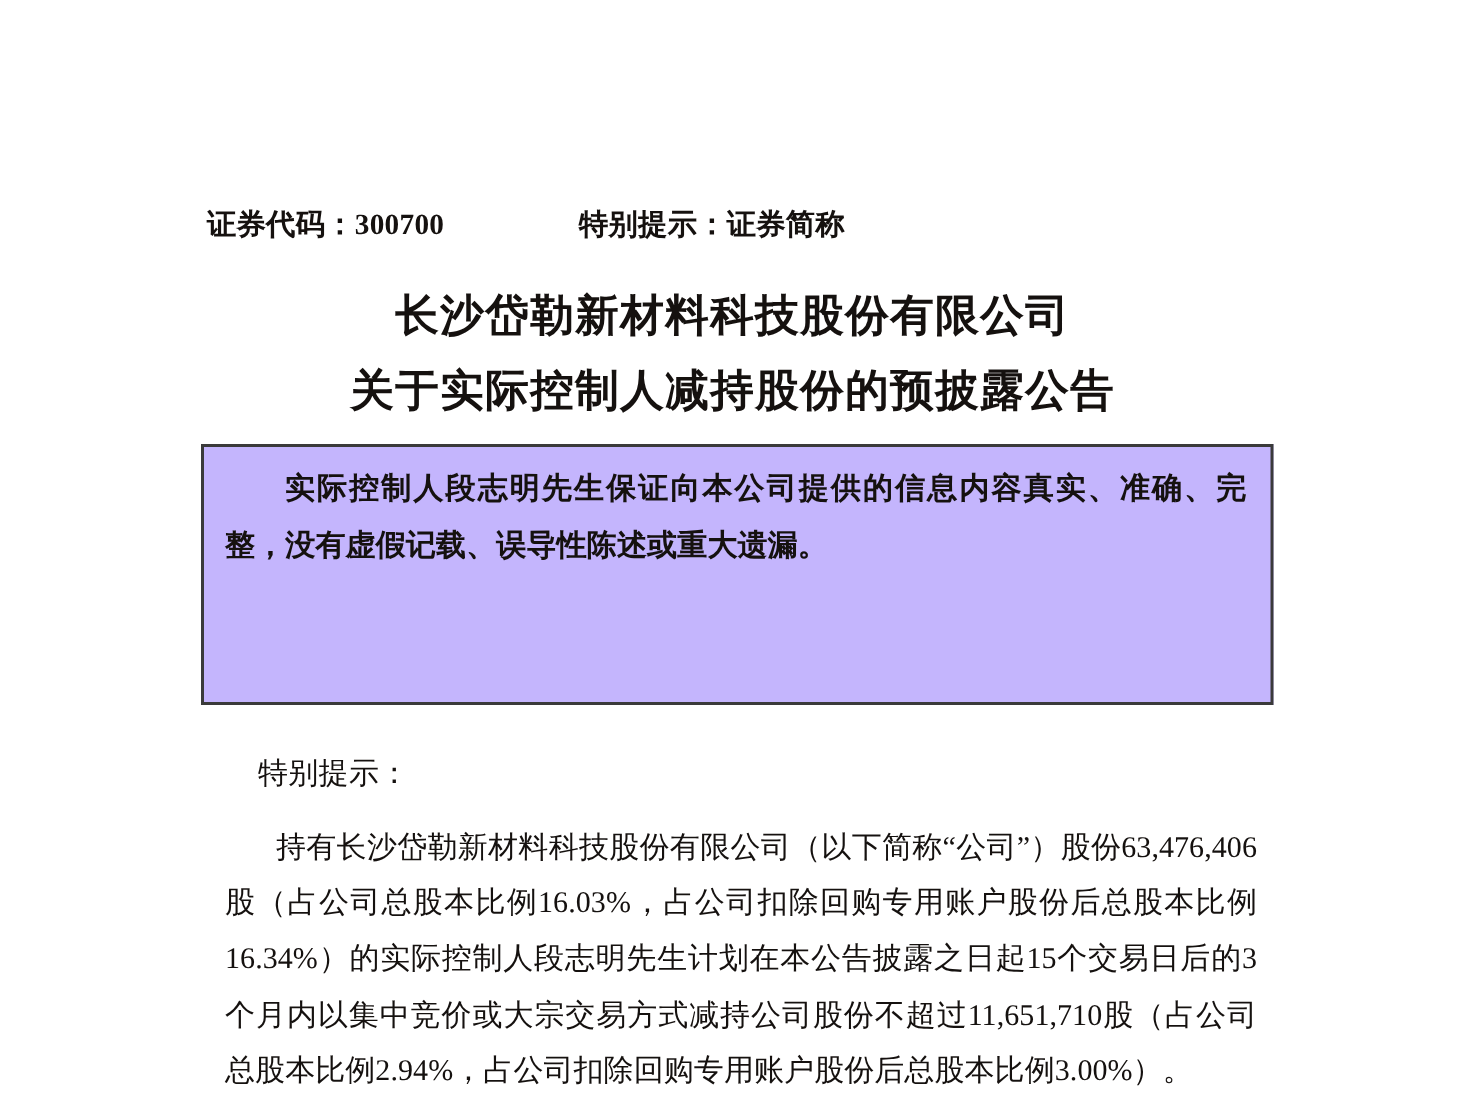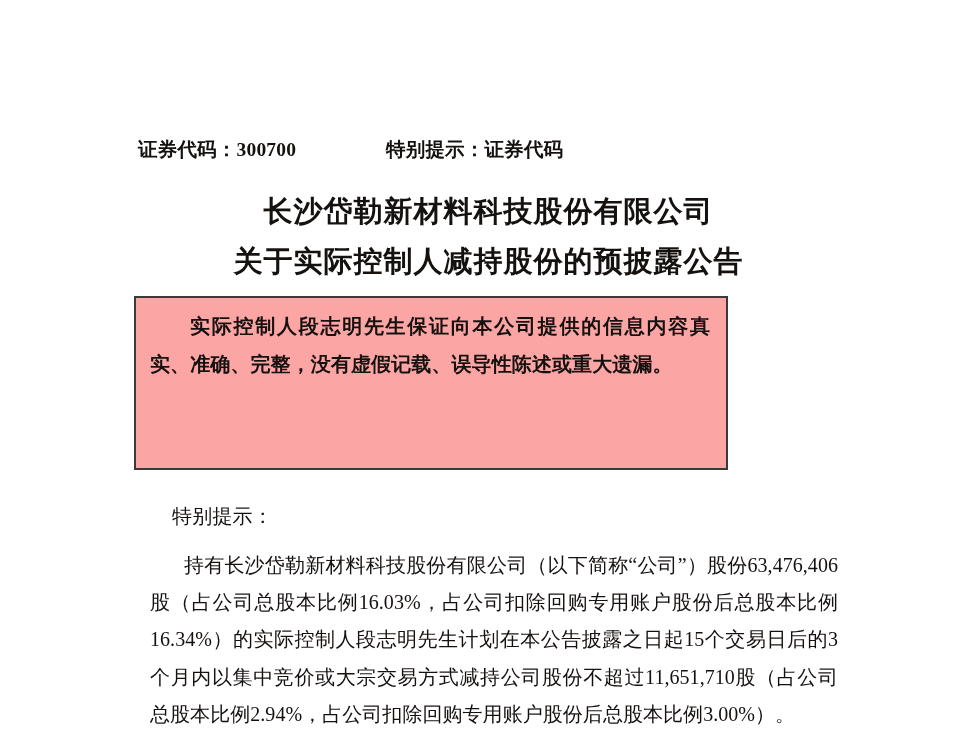--- a/index.html
+++ b/index.html
@@ -56,25 +56,25 @@
     font-size: 29px;
     line-height: 50px;
     letter-spacing: 1.0px;
   }
 
   
   .statement-box {
     position: absolute;
     left: 134px;
     top: 296px;
-    width: 594px;
+    width: 715px;
     height: 174px;
     box-sizing: border-box;
     border: 2px solid #3a3a3a;
-    background: #fca5a5;
+    background: #c4b5fd;
     padding: 10px 16px 0 14px;
   }
   .statement-box p {
     margin: 0;
     font-weight: bold;
     font-size: 20px;
     line-height: 37.6px;
     text-indent: 2em;
     text-align: justify;
     text-justify: inter-ideograph;
@@ -106,21 +106,21 @@
     letter-spacing: 0.05px;
   }
 </style>
 </head>
 <body>
 
 <div class="page">
 
   <div class="doc-header">
     <span class="hdr-seg seg-code"><span class="hdr-label">证券代码：</span><span class="hdr-value">300700</span></span>
-    <span class="hdr-seg seg-abbr"><span class="hdr-label">特别提示：</span><span class="hdr-value">证券代码</span></span>
+    <span class="hdr-seg seg-abbr"><span class="hdr-label">特别提示：</span><span class="hdr-value">证券简称</span></span>
   </div>
 
   <div class="doc-title">
     <div class="title-line">长沙岱勒新材料科技股份有限公司</div>
     <div class="title-line">关于实际控制人减持股份的预披露公告</div>
   </div>
 
   <div class="statement-box">
     <p>实际控制人段志明先生保证向本公司提供的信息内容真实、准确、完整，没有虚假记载、误导性陈述或重大遗漏。</p>
   </div>

